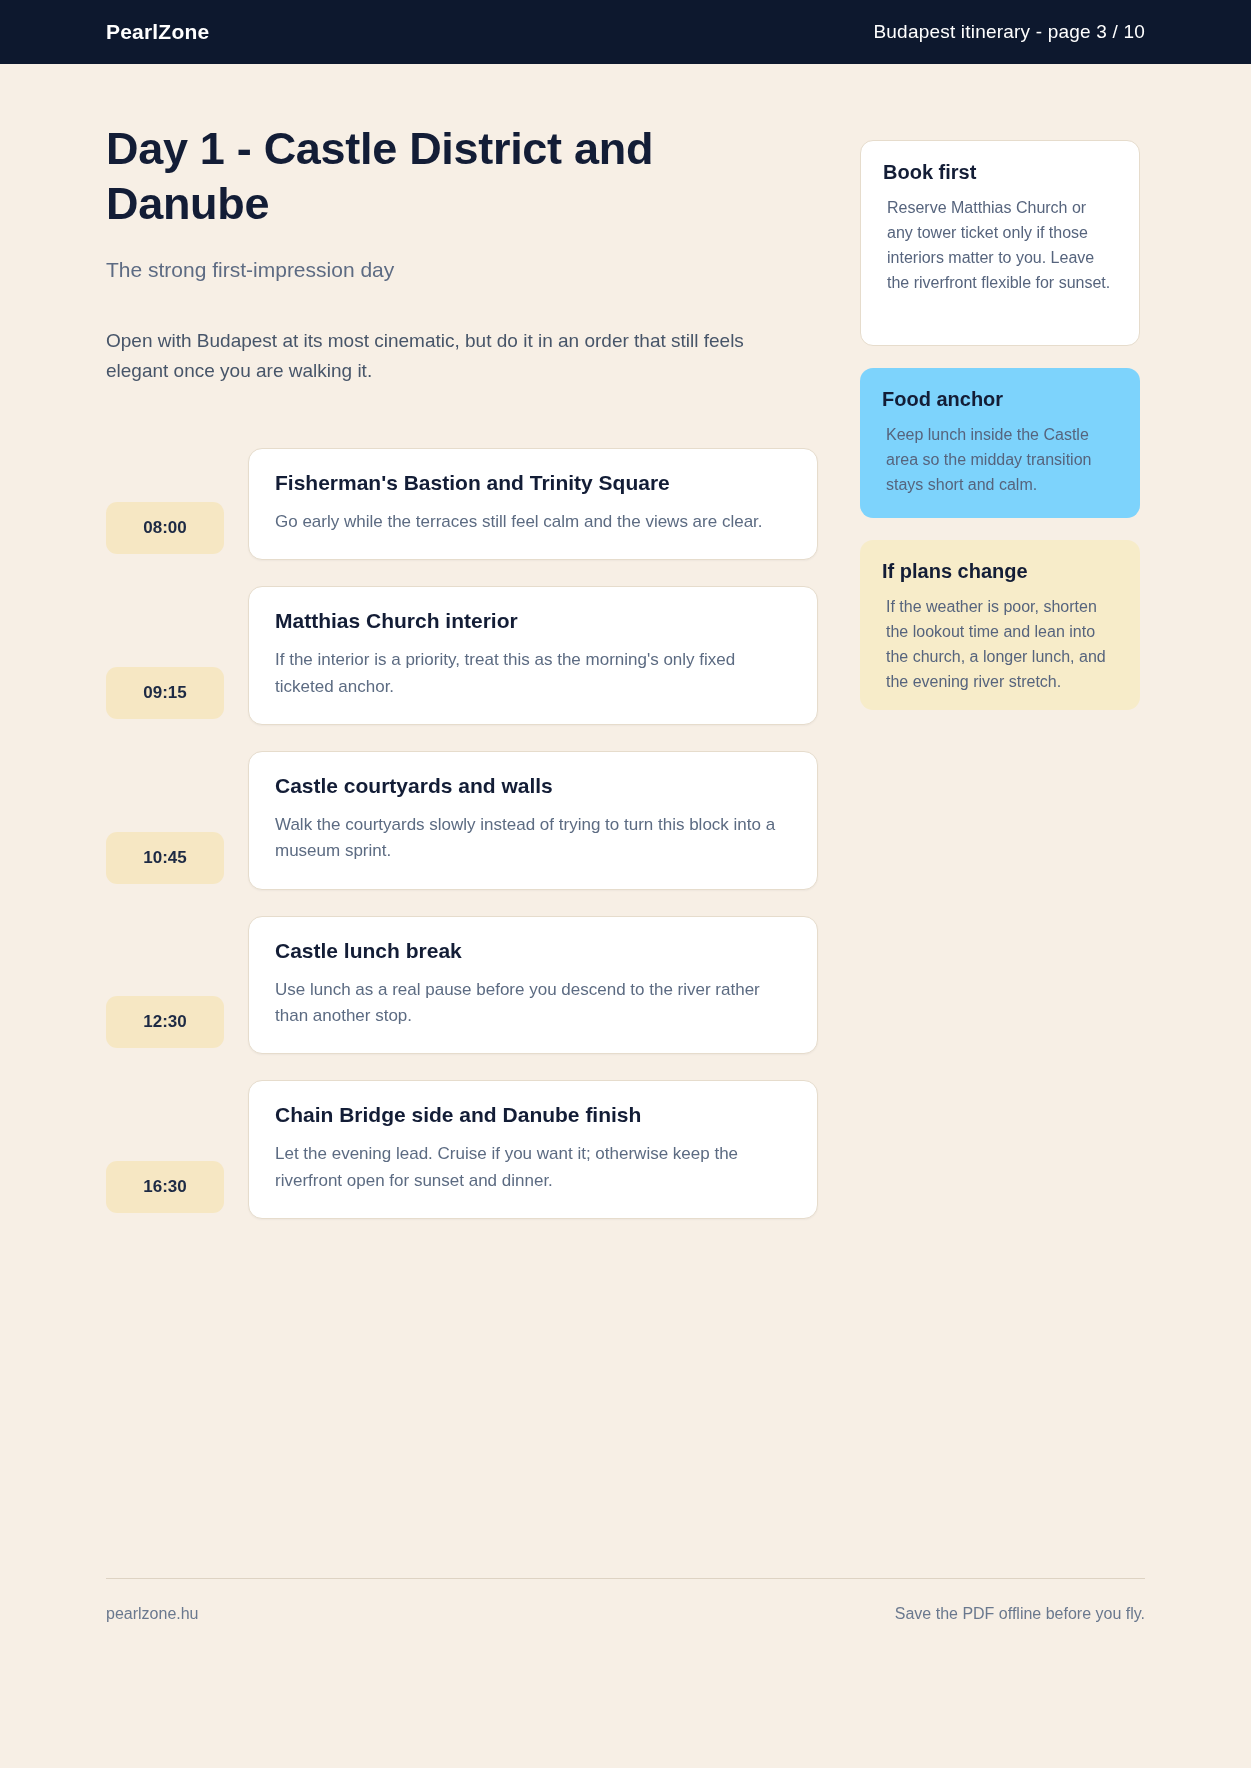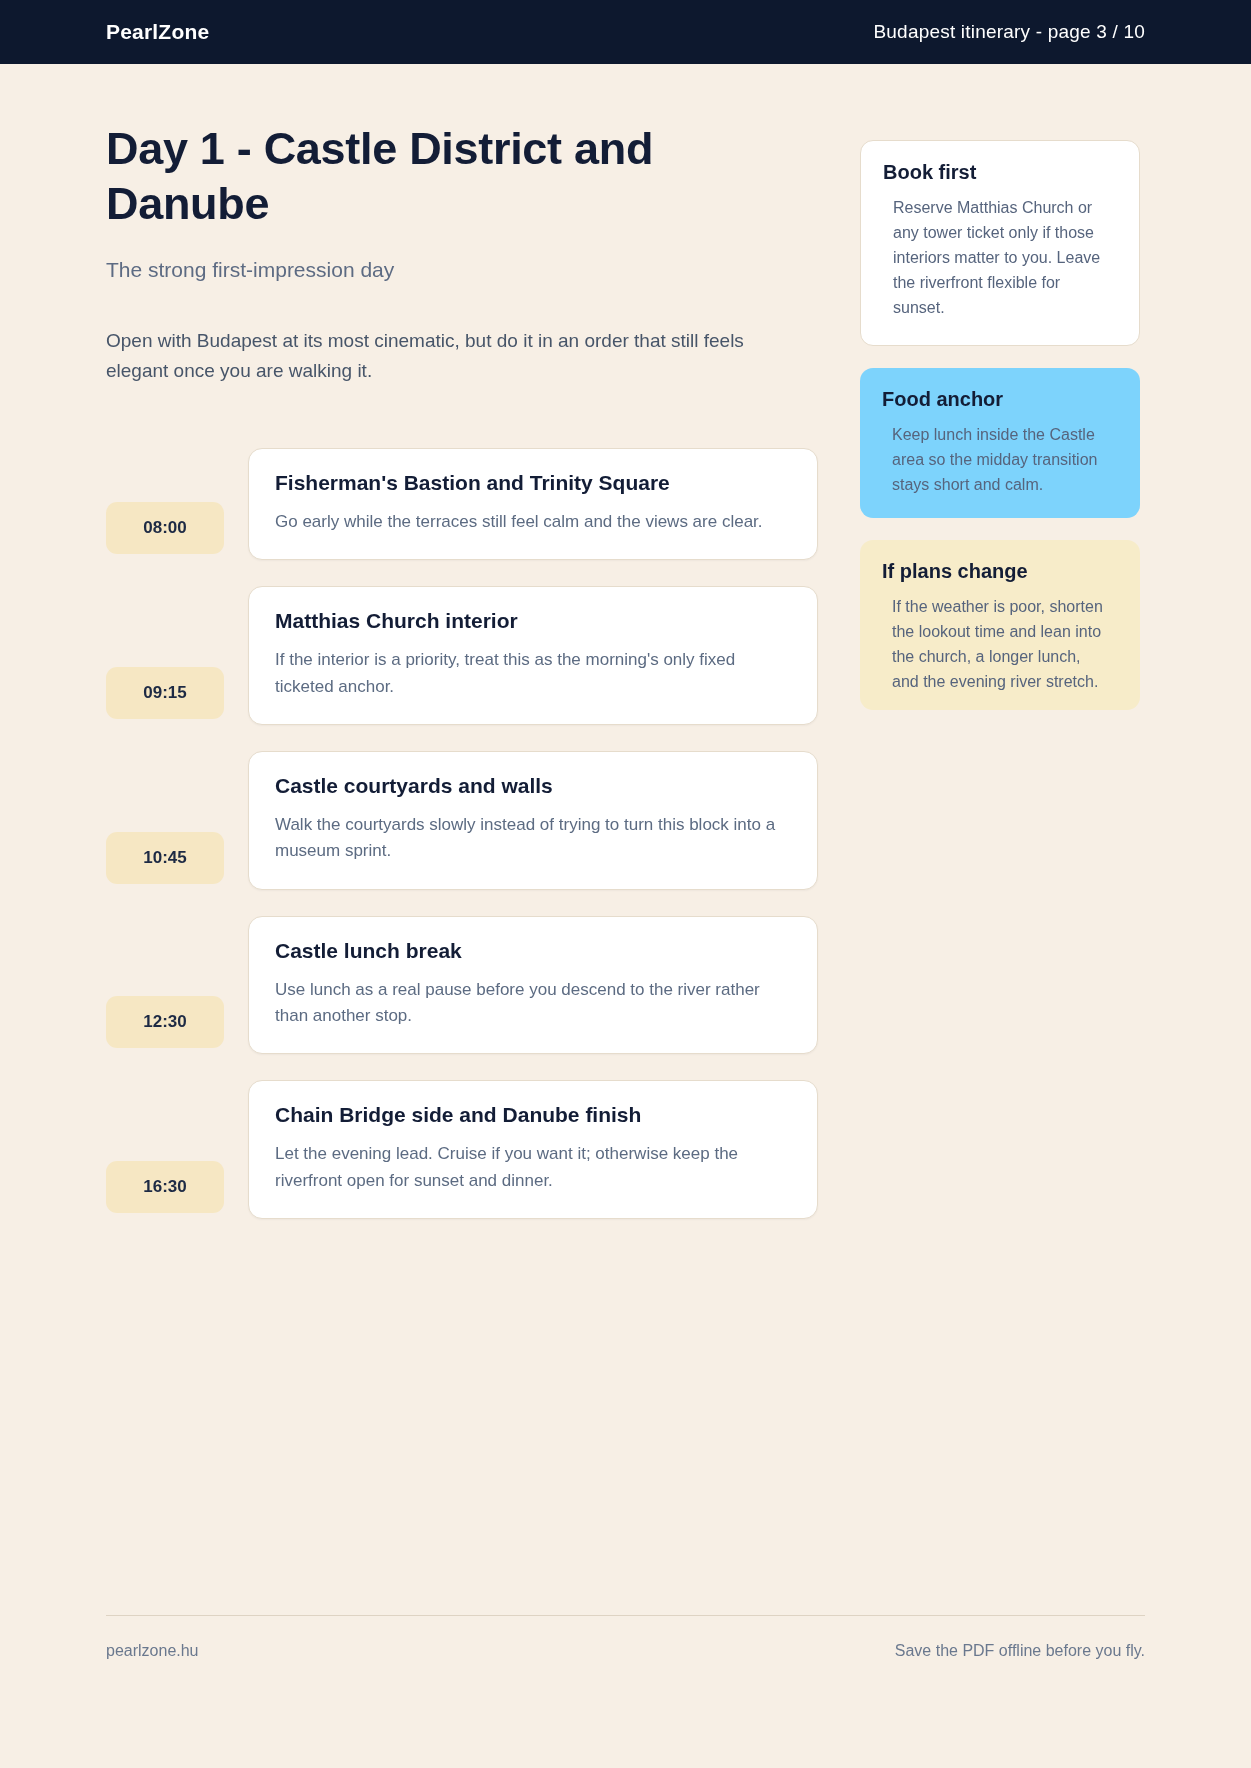--- a/index.html
+++ b/index.html
@@ -135,21 +135,21 @@
     box-sizing: border-box;
     margin-bottom: 22px;
   }
   .note h4 {
     margin: 0 0 12px 0;
     font-size: 20px;
     font-weight: bold;
     color: #131d36;
   }
   .note p {
-    margin: 10px;
+    margin: 4px;
     font-size: 16px;
     line-height: 1.56;
     color: #56647d;
   }
   .note.white {
     background: #ffffff;
     border: 1px solid #e6dccc;
     height: 206px;
   }
   .note.blue {
@@ -159,21 +159,21 @@
   .note.amber {
     background: #f7ecc9;
     height: 170px;
   }
 
   
   .footer {
     position: absolute;
     left: 106px;
     right: 106px;
-    top: 1551px;
+    top: 1514px;
     border-top: 1px solid #ded3c3;
     padding-top: 26px;
     display: flex;
     justify-content: space-between;
     align-items: center;
     font-size: 16px;
     color: #6a7governance;
   }
   .footer span {
     font-size: 16px;

